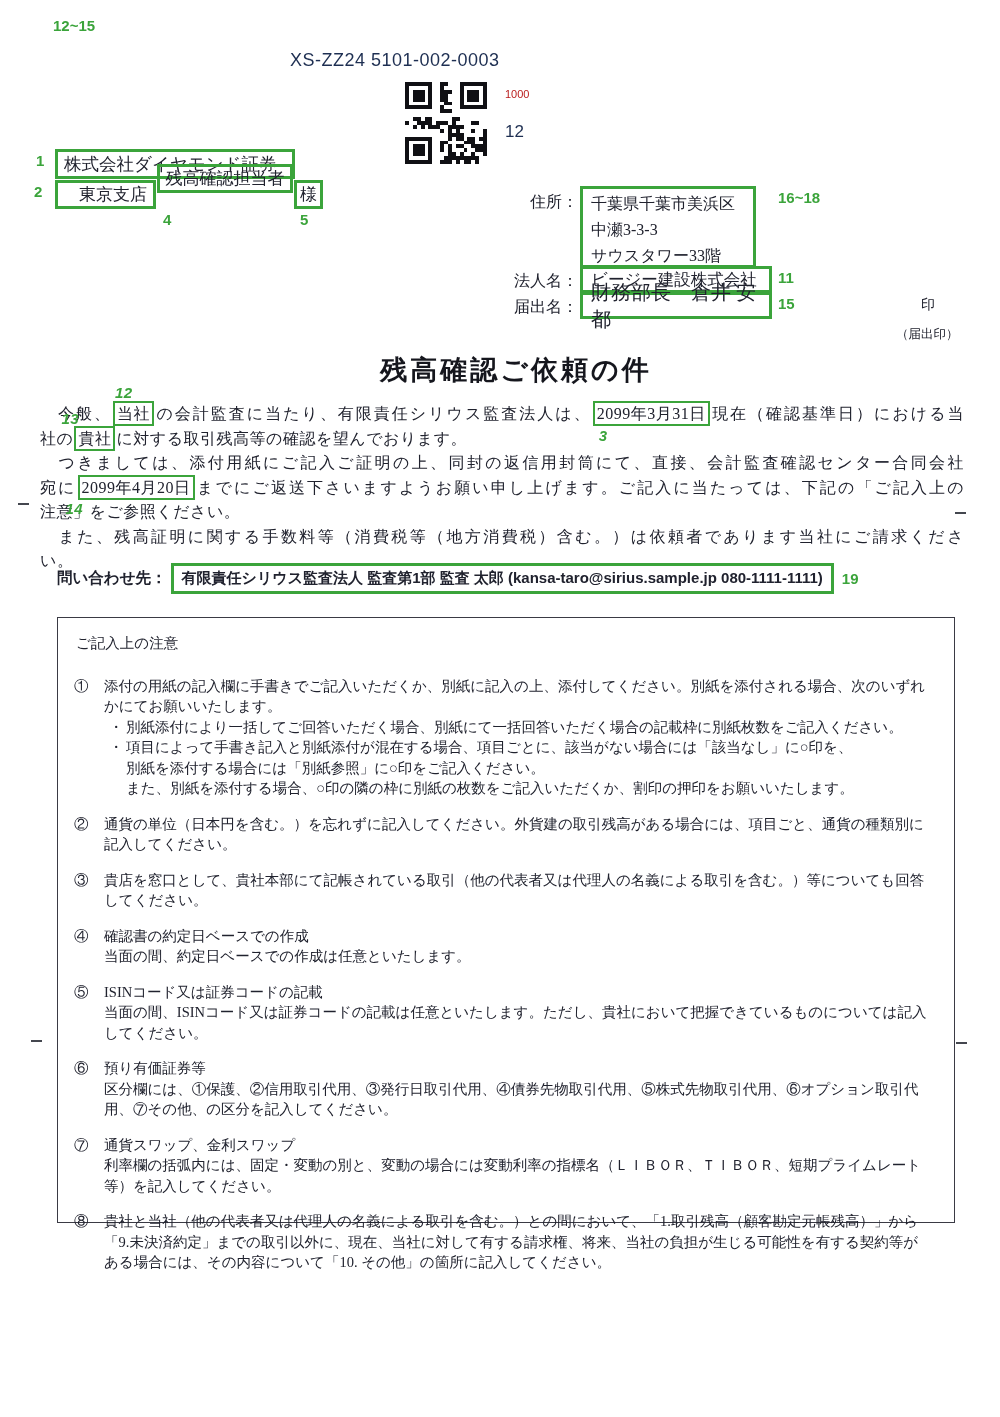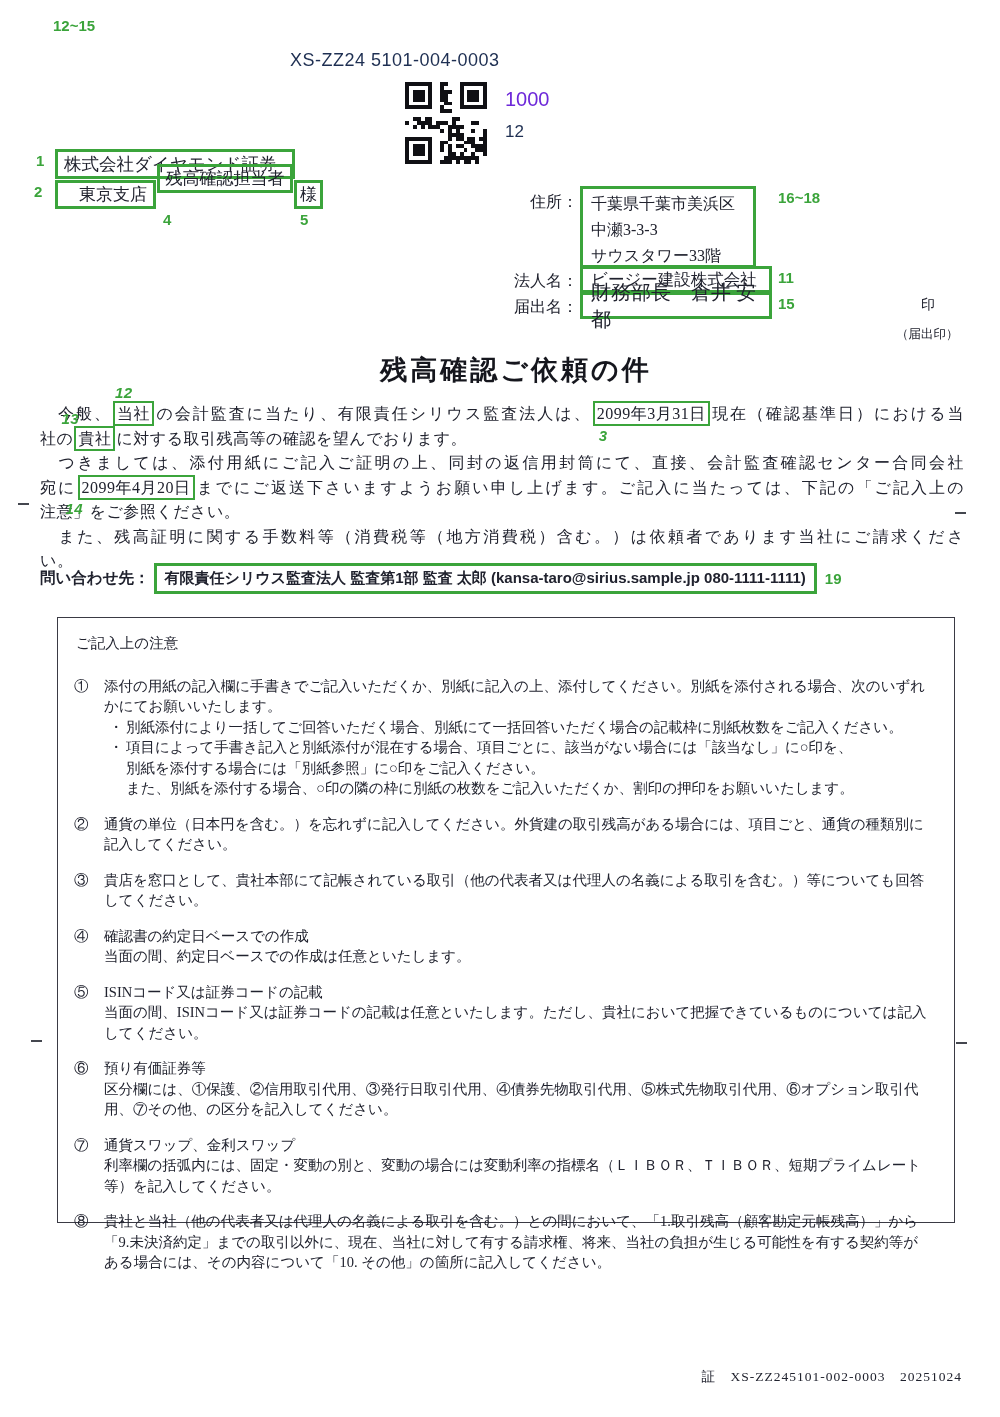--- a/index.html
+++ b/index.html
@@ -26,21 +26,21 @@
     display:flex;align-items:flex-end;padding:0 6px;}
   .box-branch{left:55px;top:180px;width:101px;height:29px;font-size:17px;
     display:flex;align-items:center;justify-content:flex-end;padding:0 6px;}
   .box-attn{left:157px;top:164px;width:136px;height:29px;font-size:17px;
     display:flex;align-items:flex-end;justify-content:center;}
   .box-sama{left:294px;top:180px;width:29px;height:29px;font-size:17px;
     display:flex;align-items:center;justify-content:center;}
   
   .doc-number{left:290px;top:50px;font-size:18px;color:#1E2F52;letter-spacing:.5px;}
   .qr{left:405px;top:82px;width:82px;height:82px;}
-  .qr-top{left:505px;top:88px;font-size:20px;color:#6d28d9;}
+  .qr-top{left:505px;top:88px;font-size:11px;color:#b91c1c;}
   .qr-bottom{left:505px;top:122px;font-size:17px;color:#1E2F52;}
   
   .lbl{font-size:16px;text-align:right;width:80px;}
   .sender-addr-lbl{left:498px;top:192px;}
   .sender-addr{left:580px;top:186px;width:176px;height:82px;padding:2px 8px 0 8px;
     font-size:16px;line-height:26px;}
   .corp-lbl{left:498px;top:271px;}
   .box-corp{left:580px;top:266px;width:192px;height:27px;font-size:16.5px;
     display:flex;align-items:center;padding:0 8px;}
   .reg-lbl{left:498px;top:297px;}
@@ -56,21 +56,21 @@
     letter-spacing:.5px;}
   .bline{display:block;}
   .bline.full{text-align:justify;text-align-last:justify;}
   .ibox{position:relative;display:inline-block;border:2.5px solid #3BA43B;
     padding:0 2px;margin:-3px 1px;line-height:21px;}
   .ibox .gnum.above{top:-18px;left:0;}
   .ibox .gnum.above-left{top:-17px;left:-15px;}
   .ibox .gnum.below{bottom:-19px;left:4px;}
   .ibox .gnum.below-left{bottom:-18px;left:-14px;}
   
-  .contact{left:40px;top:563px;display:flex;align-items:center;}
+  .contact{left:57px;top:563px;display:flex;align-items:center;}
   .contact-label{font-family:"Liberation Sans","DejaVu Sans",sans-serif;
     font-weight:bold;font-size:15.5px;}
   .contact-box{position:relative;border:3px solid #3BA43B;padding:3px 8px;margin-left:4px;
     font-family:"Liberation Sans","DejaVu Sans",sans-serif;font-weight:bold;font-size:15px;}
   .contact .n19{position:static;margin-left:8px;}
   
   .notes{left:57px;top:617px;width:898px;height:606px;border:1.5px solid #3a3a44;
     box-sizing:border-box;padding:15px 22px 0 16px;font-size:14.5px;line-height:20.5px;}
   .notes-title{margin:0 0 22px 2px;}
   .nitem{display:flex;margin-bottom:15px;}
@@ -110,21 +110,21 @@
   <div class="abs gbox box-attn">
     <span>残高確認担当者</span>
   </div>
   <span class="gnum" style="left:163px;top:212px;">4</span>
 
   <div class="abs gbox box-sama">
     <span>様</span>
   </div>
   <span class="gnum" style="left:300px;top:212px;">5</span>
 
-  <div class="abs sans doc-number">XS-ZZ24 5101-004-0003</div>
+  <div class="abs sans doc-number">XS-ZZ24 5101-002-0003</div>
   <svg class="abs qr" viewBox="0 0 21 21" fill="#101014" shape-rendering="crispEdges">
       <rect x="9" y="0" width="1" height="1"></rect>
       <rect x="10" y="0" width="1" height="1"></rect>
       <rect x="9" y="1" width="1" height="1"></rect>
       <rect x="9" y="2" width="1" height="1"></rect>
       <rect x="10" y="2" width="1" height="1"></rect>
       <rect x="11" y="2" width="1" height="1"></rect>
       <rect x="9" y="3" width="1" height="1"></rect>
       <rect x="10" y="3" width="1" height="1"></rect>
       <rect x="9" y="4" width="1" height="1"></rect>
@@ -342,20 +342,19 @@
         <div>利率欄の括弧内には、固定・変動の別と、変動の場合には変動利率の指標名（ＬＩＢＯＲ、ＴＩＢＯＲ、短期プライムレート等）を記入してください。</div>
       </div>
     </div>
 
     <div class="nitem">
       <span class="nnum">⑧</span>
       <div class="ncontent">貴社と当社（他の代表者又は代理人の名義による取引を含む。）との間において、「1.取引残高（顧客勘定元帳残高）」から「9.未決済約定」までの取引以外に、現在、当社に対して有する請求権、将来、当社の負担が生じる可能性を有する契約等がある場合には、その内容について「10. その他」の箇所に記入してください。</div>
     </div>
   </div>
 
-  <div class="abs footer">証　XS-ZZ245101-002-0003　20251024</div>
 
   <div class="mark l1"></div>
   <div class="mark r1"></div>
   <div class="mark l2"></div>
   <div class="mark r2"></div>
 
 </div>
 
 </body></html>

